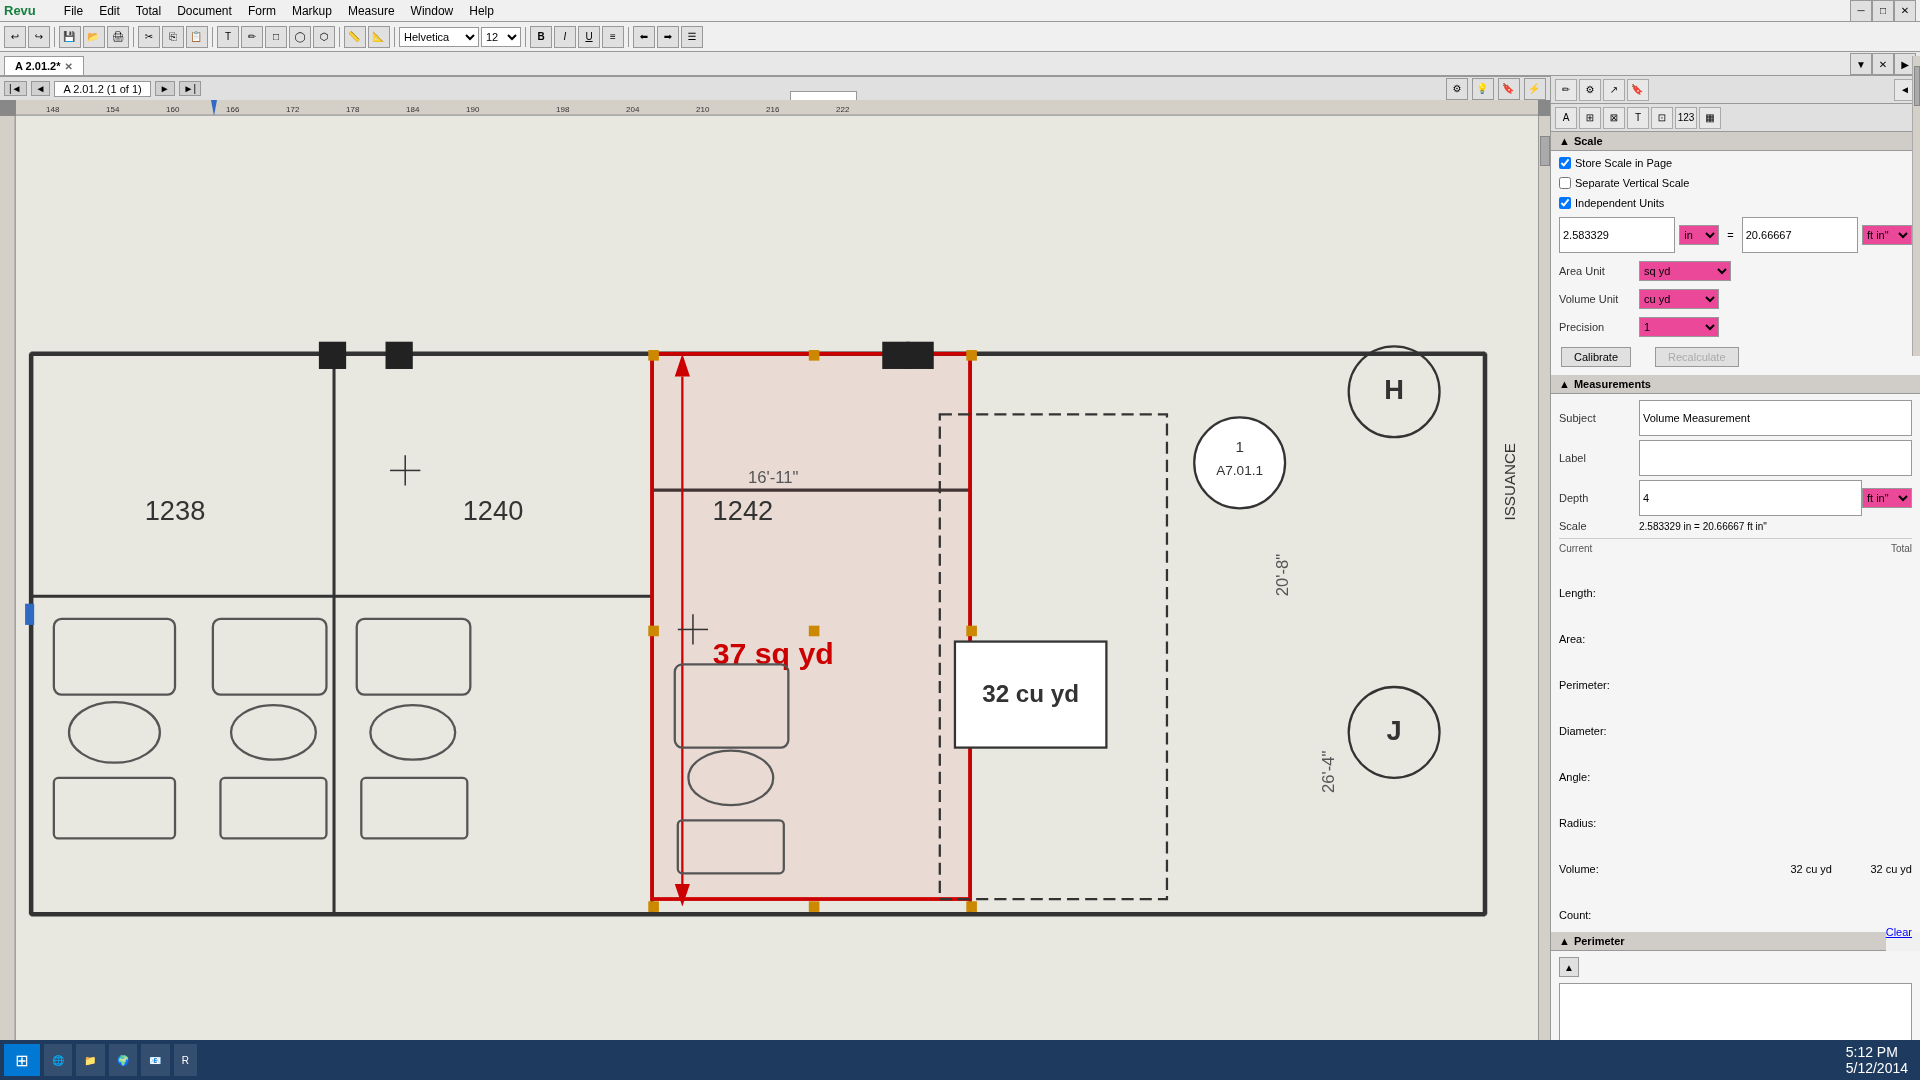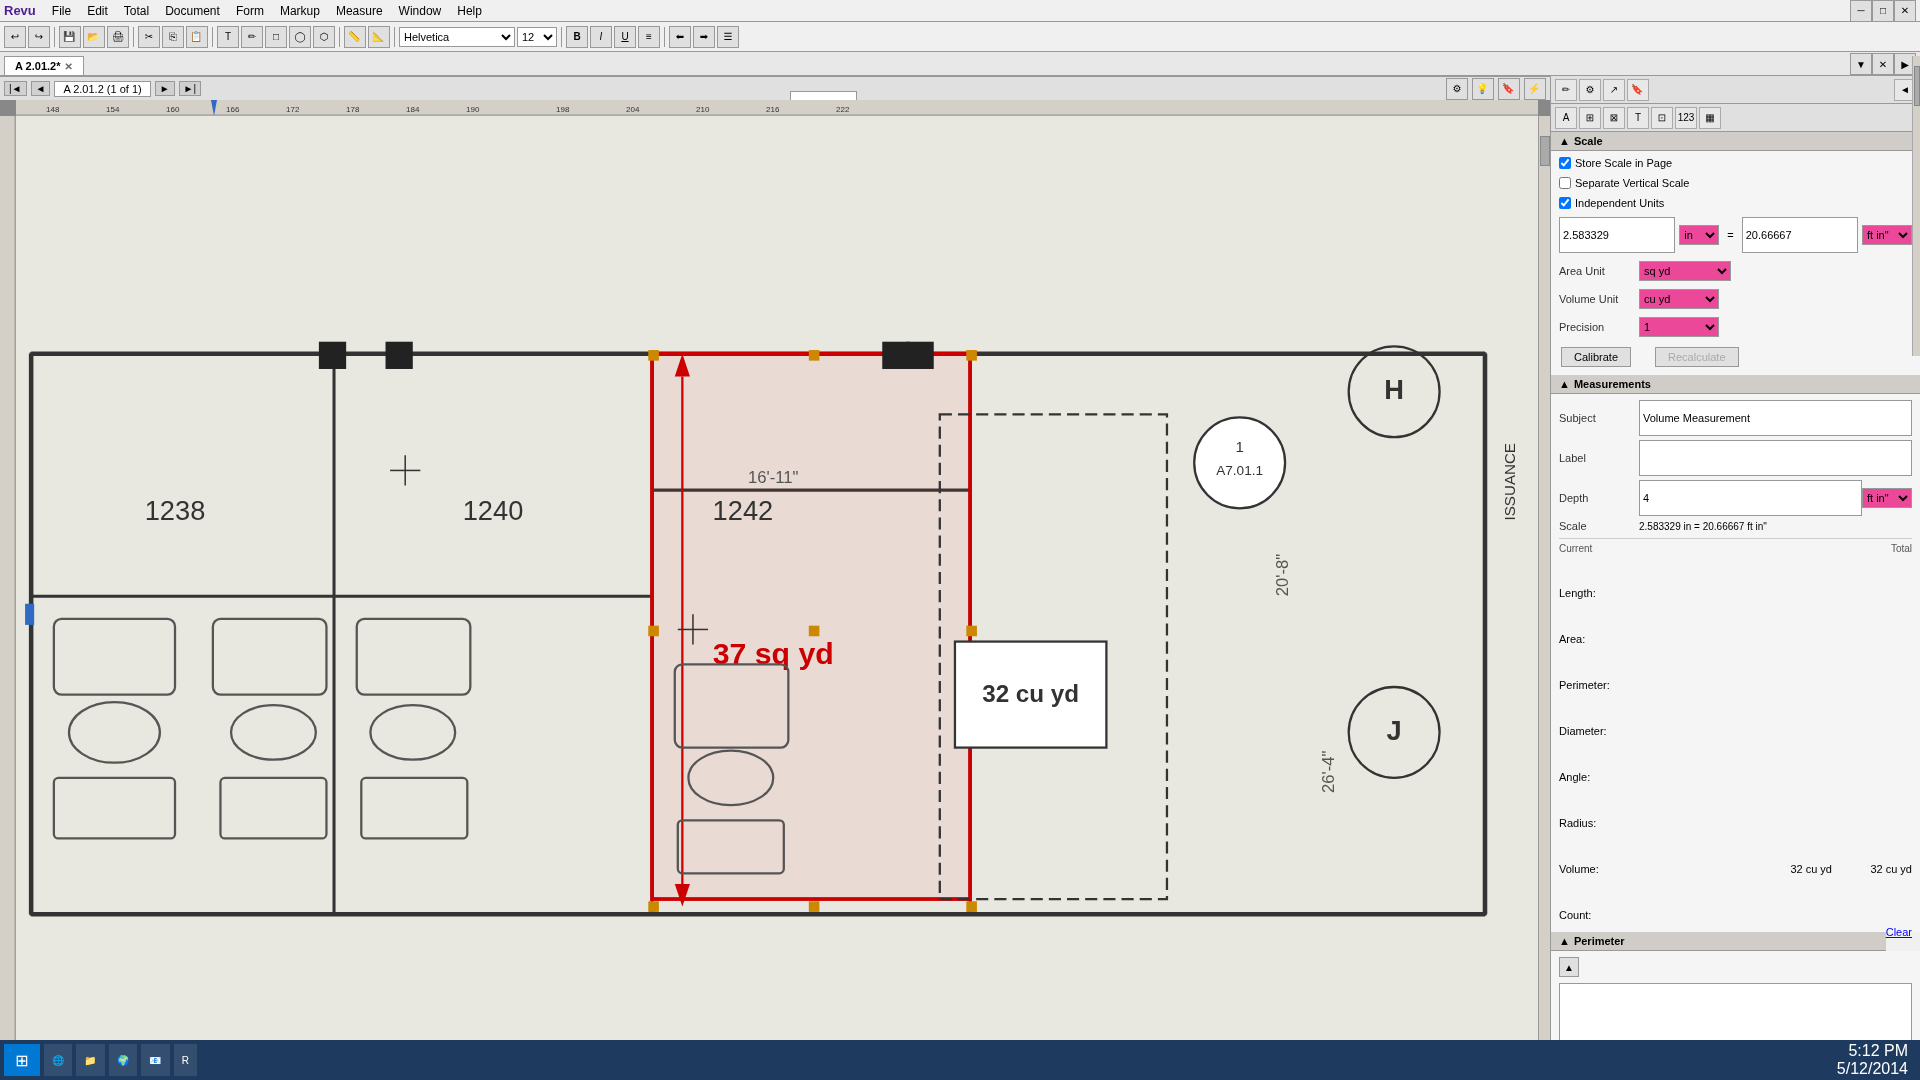--- a/index.html
+++ b/index.html
@@ -1,20 +1,20 @@
 <!DOCTYPE html>
 <html><head>
   <meta charset="utf-8">
   <style>
     * { margin: 0; padding: 0; box-sizing: border-box; }
     body { width: 1920px; height: 1080px; overflow: hidden; font-family: Arial, sans-serif; font-size: 12px; background: #d4d0c8; }
 
     
     .menu-bar { height: 22px; background: #f0f0f0; display: flex; align-items: center; padding: 0 4px; border-bottom: 1px solid #999; }
-    .menu-bar .app-logo { font-weight: bold; color: #4c1d95; margin-right: 8px; font-size: 13px; }
+    .menu-bar .app-logo { font-weight: bold; color: #15803d; margin-right: 20px; font-size: 13px; }
     .menu-item { padding: 2px 8px; cursor: pointer; font-size: 12px; }
 
     
     .toolbar { height: 30px; background: #f0f0f0; display: flex; align-items: center; padding: 0 4px; border-bottom: 1px solid #999; gap: 2px; }
     .toolbar-btn { width: 22px; height: 22px; background: #e0e0e0; border: 1px solid #999; cursor: pointer; display: flex; align-items: center; justify-content: center; font-size: 10px; }
     .toolbar-sep { width: 1px; height: 20px; background: #999; margin: 0 2px; }
     .font-select { height: 20px; font-size: 11px; border: 1px solid #999; background: white; }
 
     
     .tab-bar { height: 24px; background: #e8e8e8; display: flex; align-items: flex-end; padding: 0 4px; border-bottom: 1px solid #999; }
@@ -102,21 +102,21 @@
   <div class="toolbar-sep"></div>
   <button class="toolbar-btn">T</button>
   <button class="toolbar-btn">✏</button>
   <button class="toolbar-btn">□</button>
   <button class="toolbar-btn">◯</button>
   <button class="toolbar-btn">⬡</button>
   <div class="toolbar-sep"></div>
   <button class="toolbar-btn">📏</button>
   <button class="toolbar-btn">📐</button>
   <div class="toolbar-sep"></div>
-  <select class="font-select" style="width:116px;">
+  <select class="font-select" style="width:80px;">
     <option>Helvetica</option>
   </select>
   <select class="font-select" style="width:40px;">
     <option>12</option>
   </select>
   <div class="toolbar-sep"></div>
   <button class="toolbar-btn" style="font-weight:bold;">B</button>
   <button class="toolbar-btn" style="font-style:italic;">I</button>
   <button class="toolbar-btn" style="text-decoration:underline;">U</button>
   <button class="toolbar-btn">≡</button>
@@ -503,17 +503,17 @@
 </div>
 
 <div style="position:fixed; bottom:0; left:0; right:0; height:40px; background:#1e3a5f; display:flex; align-items:center; padding:0 4px; gap:4px; z-index:1000;">
   <button style="width:36px; height:32px; background:#0078d4; border:none; cursor:pointer; color:white; font-size:16px;">⊞</button>
   <button style="height:32px; padding:0 8px; background:rgba(255,255,255,0.1); border:none; cursor:pointer; color:white; font-size:10px;">🌐</button>
   <button style="height:32px; padding:0 8px; background:rgba(255,255,255,0.1); border:none; cursor:pointer; color:white; font-size:10px;">📁</button>
   <button style="height:32px; padding:0 8px; background:rgba(255,255,255,0.1); border:none; cursor:pointer; color:white; font-size:10px;">🌍</button>
   <button style="height:32px; padding:0 8px; background:rgba(255,255,255,0.1); border:none; cursor:pointer; color:white; font-size:10px;">📧</button>
   <button style="height:32px; padding:0 8px; background:rgba(255,255,255,0.1); border:none; cursor:pointer; color:white; font-size:10px;">R</button>
   <div style="flex:1;"></div>
-  <div style="color:white; font-size:16px; text-align:right; padding:0 8px;">
+  <div style="color:white; font-size:14px; text-align:left; padding:0 8px;">
     <div>5:12 PM</div>
     <div>5/12/2014</div>
   </div>
 </div>
 
 </body></html>

